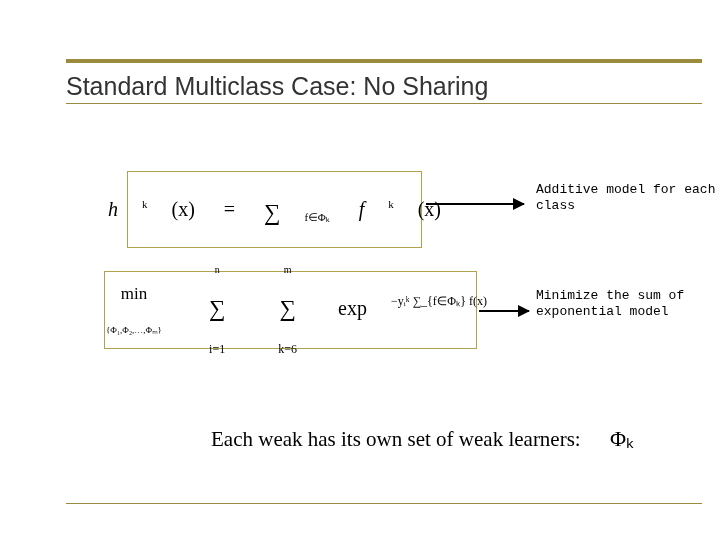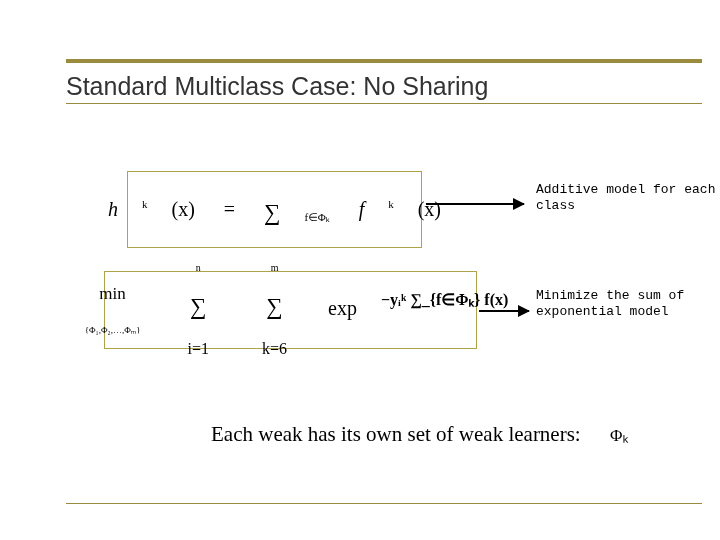--- a/index.html
+++ b/index.html
@@ -52,37 +52,36 @@
   .eq sub { font-size: 11px; }
   .eq sup { font-size: 11px; }
   .eq .stack {
     display: inline-flex;
     flex-direction: column;
     align-items: center;
     vertical-align: middle;
     line-height: 1;
   }
   .eq .stack .top { font-size: 10px; }
-  .eq .stack .bottom { font-size: 16px; }
+  .eq .stack .bottom { font-size: 12px; }
   .eq .stack .mid { font-size: 23px; line-height: 0.9; }
   .eq .min-stack {
     display: inline-flex;
     flex-direction: column;
     align-items: center;
     vertical-align: middle;
     line-height: 1;
     margin-right: 6px;
   }
   .eq .min-stack .top { font-size: 17px; }
   .eq .min-stack .bottom { font-size: 9px; text-align: center; }
   .eq .exp-sup {
-    font-size: 16px;
+    font-size: 12px;
     position: relative;
     top: -10px;
-    font-weight: bold;
   }
   .arrow {
     position: absolute;
     height: 2px;
     background: #000;
   }
   .arrow::after {
     content: "";
     position: absolute;
     right: -1px; top: -5px;
@@ -103,21 +102,21 @@
   .callout.second { left: 500px; top: 252px; width: 210px; }
   .bottom-text {
     position: absolute;
     left: 163px; top: 386px;
     font-family: "Times New Roman", serif;
     font-size: 21px;
     color: #000;
   }
   .bottom-text .phi {
     font-family: "Times New Roman", serif;
-    font-size: 17px;
+    font-size: 22px;
   }
 </style>
 </head>
 <body>
 
 <div class="rule-top"></div>
 <div class="title">Standard Multiclass Case: No Sharing</div>
 <div class="rule-thin under-title"></div>
 
 <div class="eq-box first">

